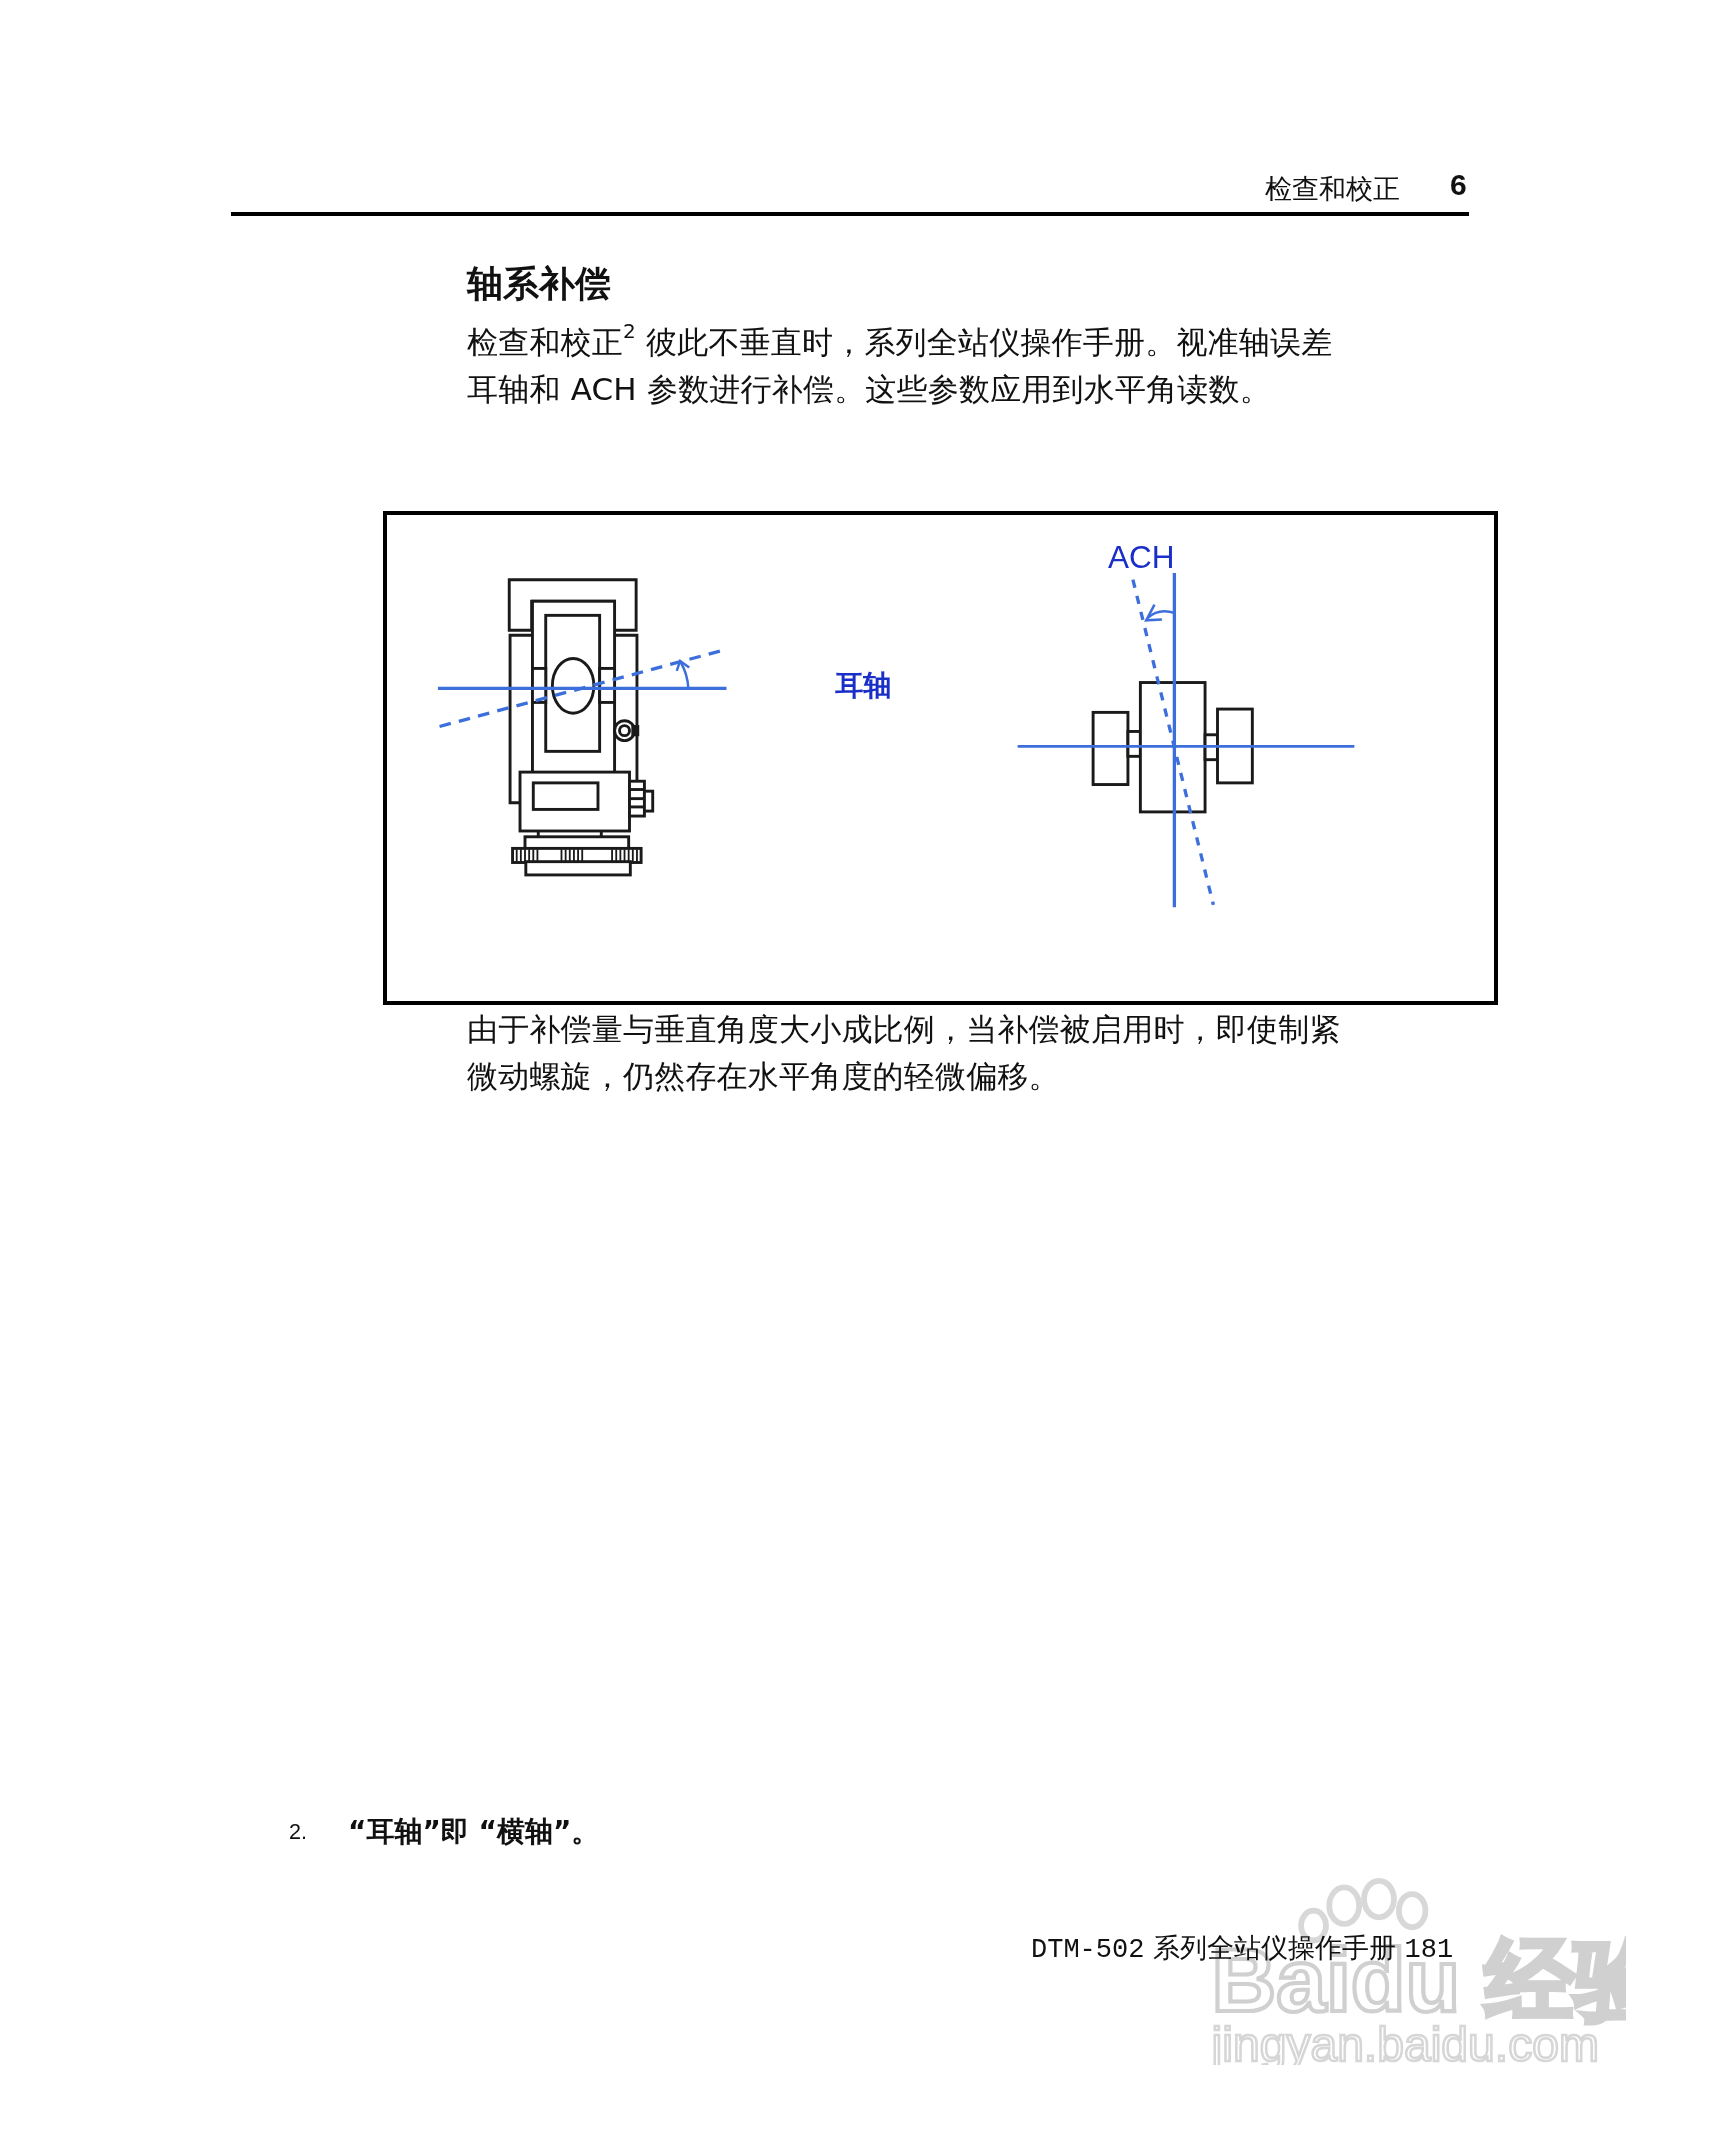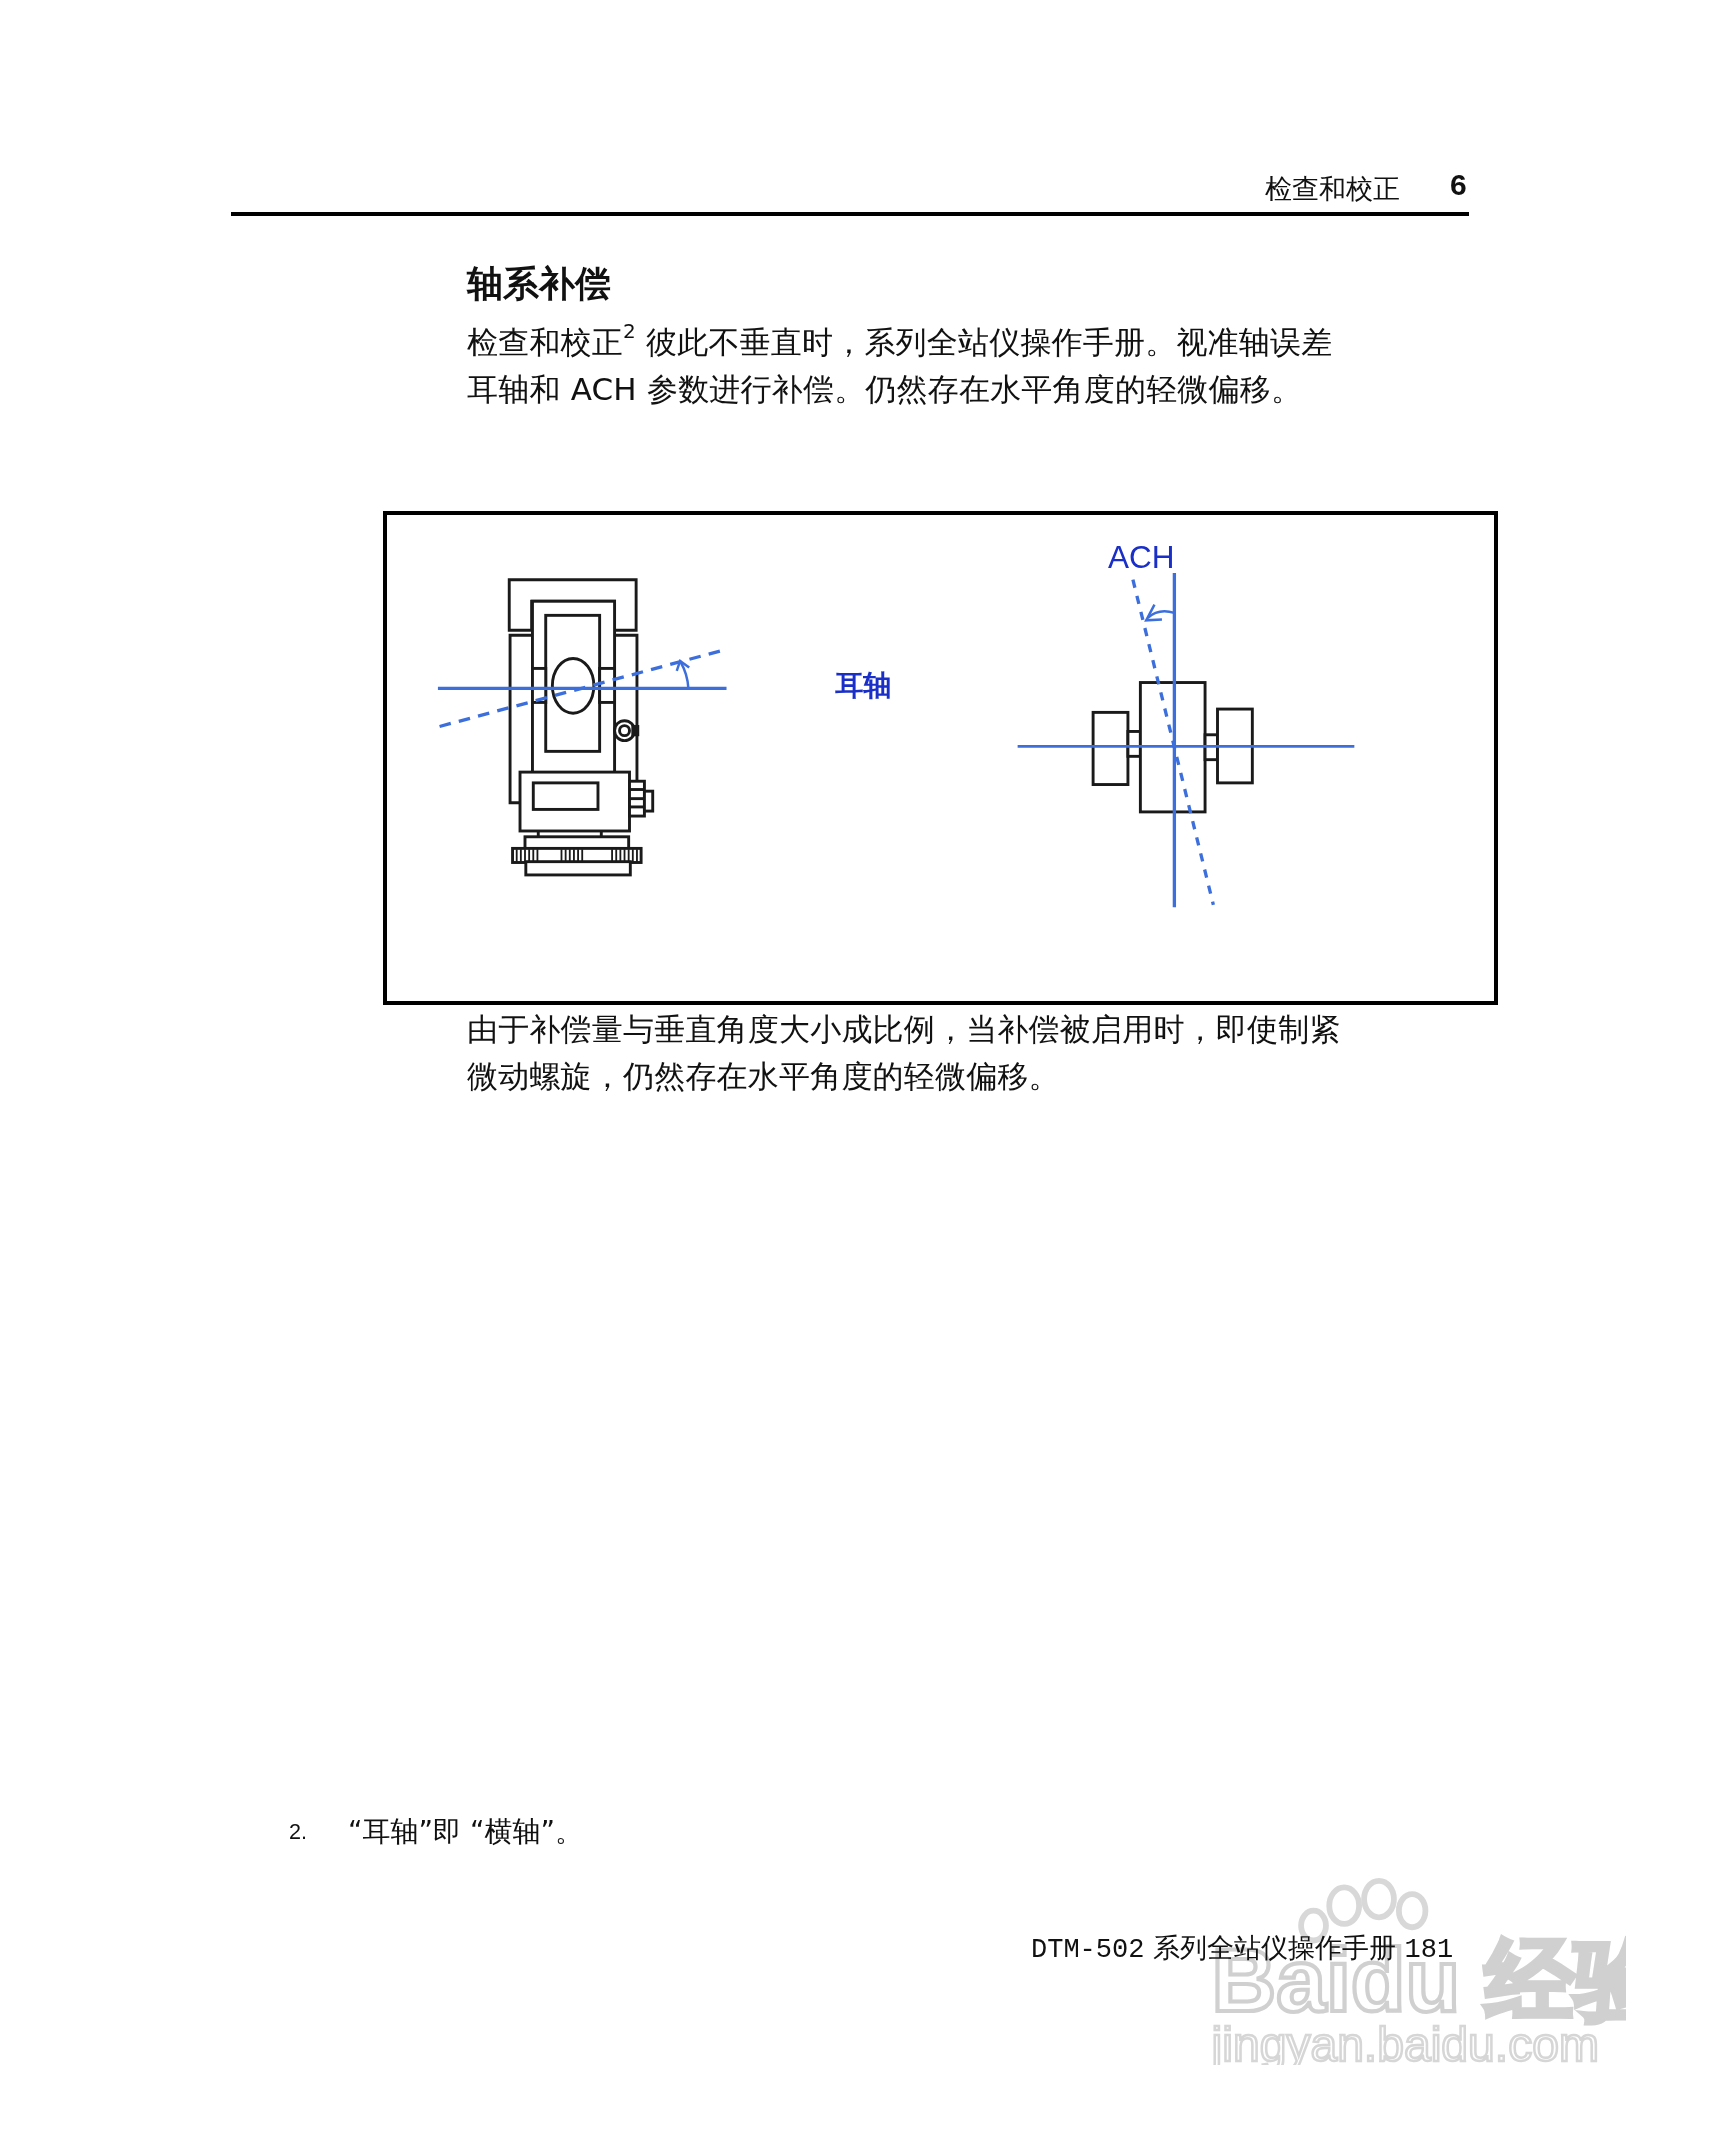--- a/index.html
+++ b/index.html
@@ -13,37 +13,37 @@
   .section-title { left:467px; top:264px; font-size:36px; line-height:40px; font-weight:bold; white-space:nowrap;text-align:right; }
   .para { left:467px; width:1011px; font-size:31px; line-height:47px; letter-spacing:0.2px; }
   .para1 { top:319px; }
   .para2 { top:1006px; }
   .para .line { display:block; white-space:nowrap; }
   sup.fnref { font-size:20px; line-height:0; vertical-align:super; position:relative; top:-3.3px; }
   .figure { left:383px; top:511px; width:1107px; height:486px; border:4.1px solid #000; box-sizing:content-box; }
   .figure svg { display:block; }
   .fig-label-axis { font-family:"DejaVu Sans",sans-serif; font-weight:bold; }
   .footnote-num { left:289px; top:1819px; font-size:21.6px; line-height:26.6px; font-family:"Liberation Sans",sans-serif; }
-  .footnote-text { left:348px; top:1814px; font-size:28px; line-height:35px; white-space:nowrap; }
+  .footnote-text { left:348px; top:1814px; font-size:28px; line-height:35px; white-space:nowrap;font-weight:bold; }
   .footer { left:1031px; top:1930px; font-size:27px; line-height:35px; white-space:nowrap;text-align:right; }
   .footer .mono { font-family:"Liberation Mono","DejaVu Sans Mono",monospace; }
   .watermark { left:1195px; top:1874px; width:431px; height:191px; pointer-events:none; }
 </style>
 </head>
 <body>
 
 <div class="abs hdr-title">检查和校正</div>
 <div class="abs hdr-chapter">6</div>
 <div class="abs hdr-rule"></div>
 
 <div class="abs section-title">轴系补偿</div>
 
 <div class="abs para para1">
   <span class="line"><span>检查和校正</span><sup class="fnref">2</sup><span> 彼此不垂直时，系列全站仪操作手册。视准轴误差</span></span>
-  <span class="line">耳轴和 ACH 参数进行补偿。仍然存在水平角度的轻微偏移。</span>
+  <span class="line">耳轴和 ACH 参数进行补偿。这些参数应用到水平角读数。</span>
 </div>
 
 <div class="abs figure">
   <svg width="1107" height="486" viewBox="0 0 1334 586" xmlns="http://www.w3.org/2000/svg">
 
     <g fill="none" stroke="#1a1a1a" stroke-width="3.5" stroke-linejoin="miter">
 
       <path d="M147 78 H300 V139 H274 V104 H174 V139 H147 Z" fill="#fff"></path>
 
       <path d="M148 145 H175 V347 H160 H148 Z" fill="#fff"></path>

